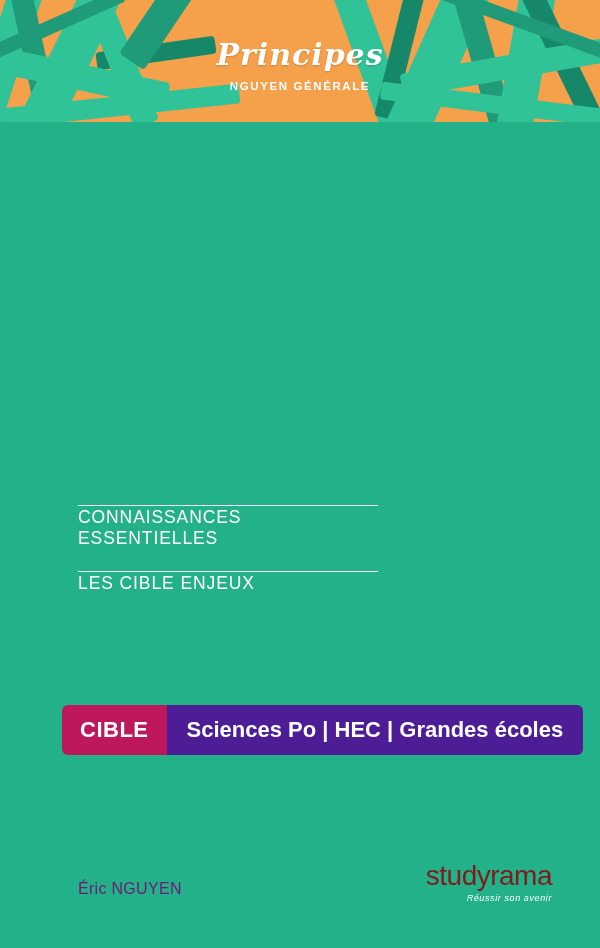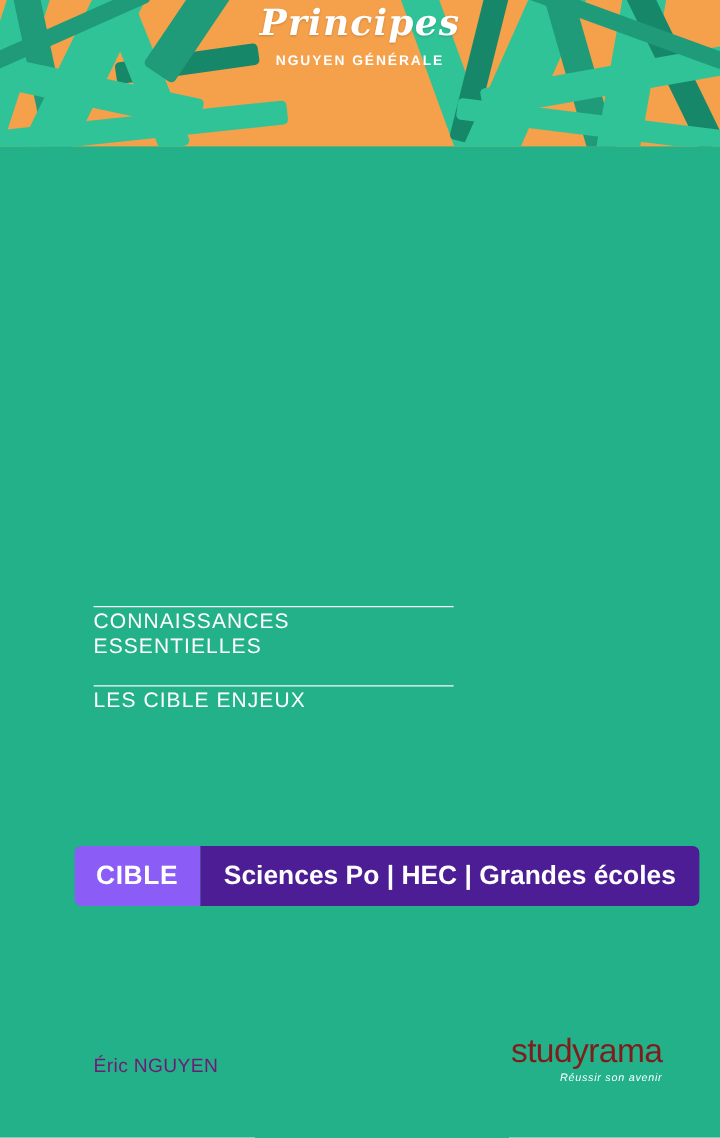--- a/index.html
+++ b/index.html
@@ -47,21 +47,21 @@
   .banner-text {
     position: absolute;
     left: 0;
     top: 0;
     width: 600px;
     height: 122px;
     display: flex;
     flex-direction: column;
     align-items: center;
     justify-content: flex-start;
-    padding-top: 5px;
+    padding-top: 40px;
     box-sizing: border-box;
     z-index: 5;
   }
   .banner-title {
     font-family: "DejaVu Serif", serif;
     font-style: italic;
     font-weight: bold;
     font-size: 30px;
     color: #ffffff;
     letter-spacing: 1px;
@@ -119,21 +119,21 @@
     position: absolute;
     left: 62px;
     top: 705px;
     height: 50px;
     display: flex;
     align-items: stretch;
     border-radius: 6px;
     overflow: hidden;
   }
   .cible-label {
-    background: #8b5cf6;
+    background: #be185d;
     color: #ffffff;
     font-size: 22px;
     font-weight: bold;
     letter-spacing: 0.5px;
     display: flex;
     align-items: center;
     padding: 0 18px;
   }
   .cible-value {
     background: #4c1d95;

